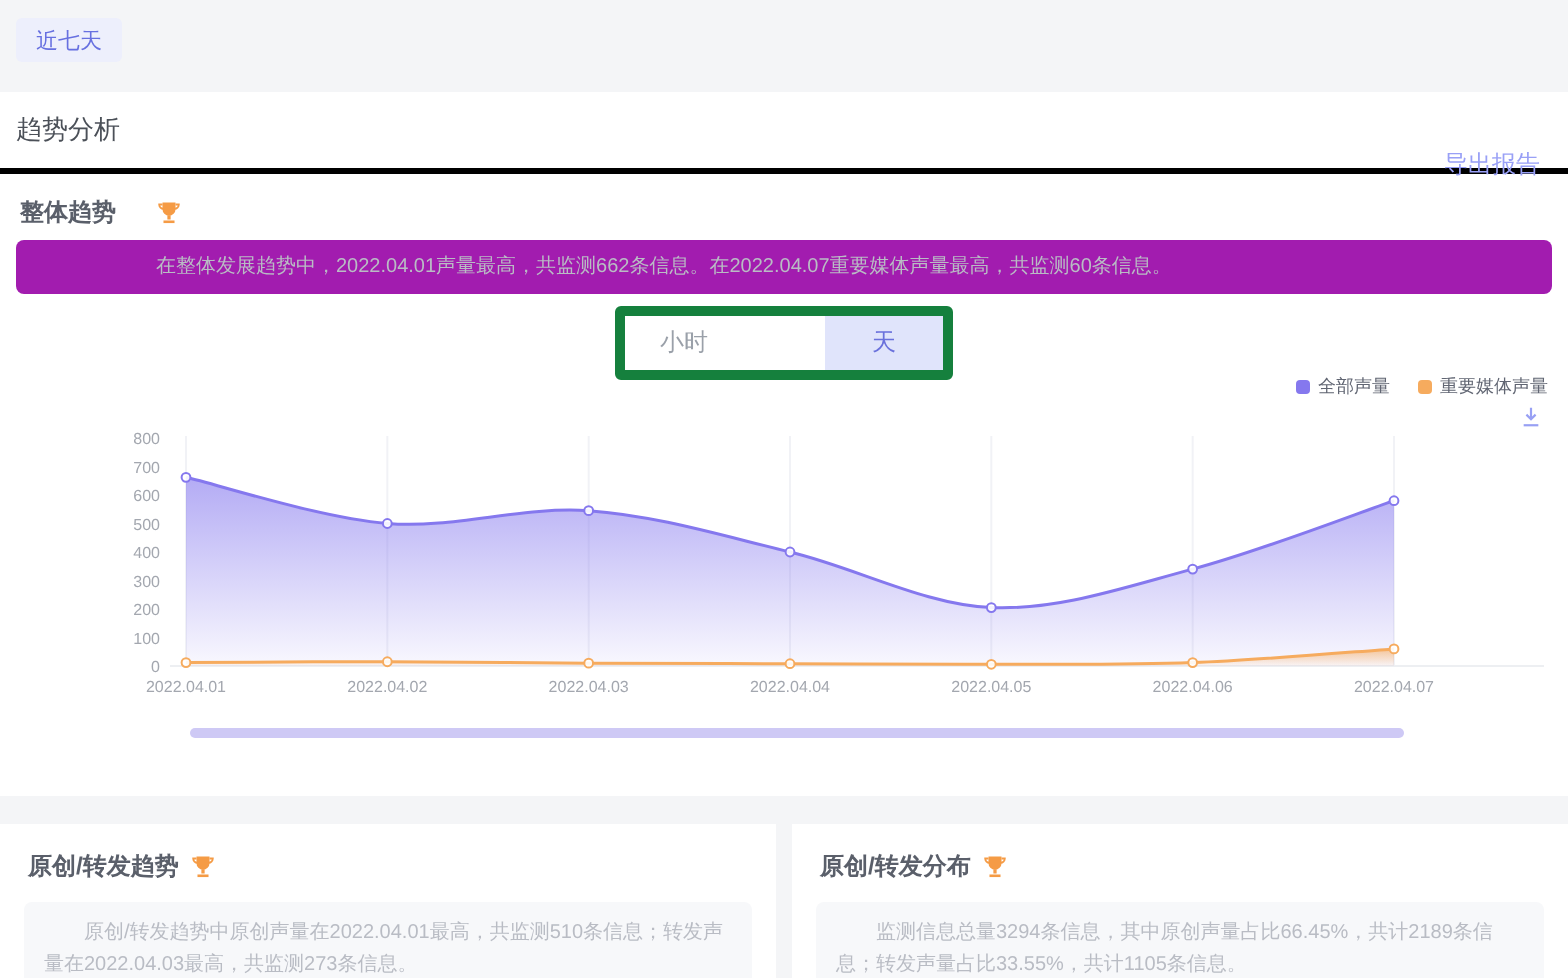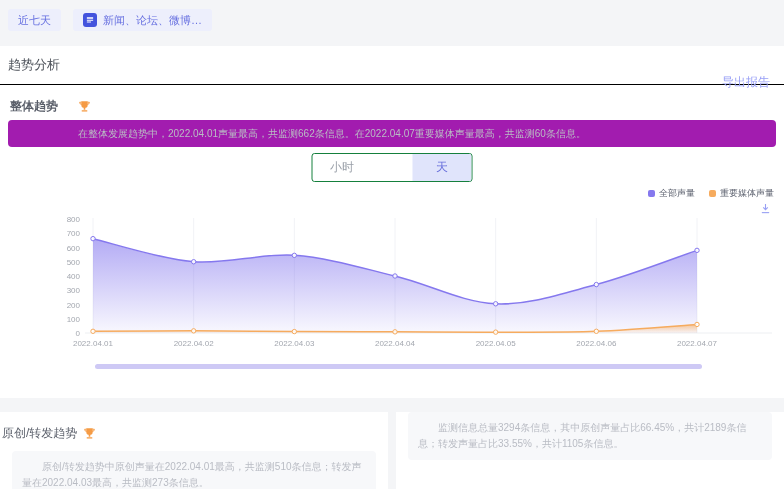--- a/index.html
+++ b/index.html
@@ -9,62 +9,54 @@
     font-family:"Liberation Sans","DejaVu Sans",sans-serif;
     -webkit-font-smoothing:antialiased;
   }
   
   .filter-bar{position:absolute;top:9px;left:8px;display:flex;gap:12px;align-items:center;text-align:right;}
   .chip{height:22px;background:#edeffc;border-radius:3px;padding:0 10px;
         display:flex;align-items:center;gap:6px;font-size:11px;color:#6770e0;cursor:pointer;}
   .chip-icon{width:14px;height:14px;border-radius:3px;background:#4353dd;display:flex;align-items:center;justify-content:center;flex:none;}
   
   .main-card{position:absolute;top:46px;left:0;width:784px;height:352px;background:#fff;}
-  .card-header{height:38px;border-bottom:1px solid #000000;display:flex;justify-content:space-between;align-items:center;padding:0 14px;}
+  .card-header{height:38px;border-bottom:3px solid #000000;display:flex;justify-content:space-between;align-items:center;padding:0 14px;}
   .page-title{font-size:13px;color:#4b5058;margin-left:-6px;}
   .export-link{font-size:12px;color:#99a0f6;cursor:pointer;margin-top:34px;}
   .section-head{position:absolute;top:52px;left:10px;display:flex;align-items:center;gap:20px;
                 font-size:12px;font-weight:600;color:#5a5f6a;}
   .summary-box{position:absolute;top:74px;left:8px;right:8px;height:27px;background:#a21caf;border-radius:4px;
                font-size:10px;color:#b9bcc4;line-height:27px;padding-left:70px;white-space:nowrap;overflow:hidden;}
   
   .tabs{position:absolute;top:107px;left:50%;transform:translateX(-50%);display:flex;
-        border:1px solid #15803d;border-radius:3px;overflow:hidden;background:#fff;gap:41px;}
+        border:5px solid #15803d;border-radius:3px;overflow:hidden;background:#fff;gap:41px;}
   .tab{width:59px;height:27px;line-height:27px;text-align:center;font-size:12px;color:#9aa0a9;cursor:pointer;}
   .tab.active{background:#e0e4fb;color:#6a71dc;}
   
   .legend{position:absolute;top:141px;right:10px;display:flex;gap:14px;align-items:flex-end;}
   .legend-item{display:flex;gap:4px;align-items:center;font-size:9px;color:#606572;cursor:pointer;}
   .legend-dot{width:7px;height:7px;border-radius:2px;background:#999;}
   .chart-download{position:absolute;top:157px;right:13px;cursor:pointer;line-height:0;}
   
   .chart-wrap{position:absolute;top:166px;left:0;width:784px;height:145px;}
   
   .chart-scrollbar{position:absolute;top:318px;left:95px;width:607px;height:5px;border-radius:3px;background:#cec9f5;cursor:pointer;}
   
   .bottom-row{position:absolute;top:412px;left:0;width:784px;display:flex;gap:8px;}
   .mini-card{width:388px;height:110px;background:#fff;box-sizing:border-box;}
-  .mini-head{padding:13px 2px 9px;display:flex;align-items:center;gap:6px;font-size:12px;font-weight:400;color:#5a5f6a;}
+  .mini-head{padding:13px 14px 9px;display:flex;align-items:center;gap:6px;font-size:12px;font-weight:700;color:#5a5f6a;}
   .mini-summary{margin:0 12px;background:#f7f8fa;border-radius:4px;padding:8px 10px;
                 font-size:10px;color:#b9bcc4;line-height:16px;text-indent:2em;}
 </style>
 </head>
 <body>
 
 <div class="filter-bar">
   <div class="chip">
     <span>近七天</span>
-  </div>
-  <div class="chip">
-    <span class="chip-icon">
-      <svg width="10" height="10" viewBox="0 0 16 16">
-          <path fill="#fff" d="M3 3.5h10V6H3zM3 7.5h10V9H3zM3 10.5h6.5V12H3z"></path>
-        </svg>
-    </span>
-    <span>新闻、论坛、微博…</span>
   </div>
 </div>
 
 <div class="main-card">
   <div class="card-header">
     <span class="page-title">趋势分析</span>
     <span class="export-link">导出报告</span>
   </div>
 
   <div class="section-head">
@@ -174,15 +166,26 @@
           <path fill="none" stroke="#f59b45" stroke-width="1.2" d="M4 2.8H2a2.6 2.6 0 0 0 2.6 2.6M12 2.8h2a2.6 2.6 0 0 1-2.6 2.6"></path>
           <rect x="7" y="9.4" width="2" height="2.6" fill="#f59b45"></rect>
           <path fill="#f59b45" d="M4.6 12.6h6.8v1.6H4.6z"></path>
         </svg>
       </span>
     </div>
     <div class="mini-summary">原创/转发趋势中原创声量在2022.04.01最高，共监测510条信息；转发声量在2022.04.03最高，共监测273条信息。</div>
   </div>
 
   <div class="mini-card">
+    <div class="mini-head">
+      <span>原创/转发分布</span>
+      <span style="line-height:0;">
+        <svg width="13" height="13" viewBox="0 0 16 16">
+          <path fill="#f59b45" d="M4 1.5h8v4.2a4 4 0 0 1-8 0z"></path>
+          <path fill="none" stroke="#f59b45" stroke-width="1.2" d="M4 2.8H2a2.6 2.6 0 0 0 2.6 2.6M12 2.8h2a2.6 2.6 0 0 1-2.6 2.6"></path>
+          <rect x="7" y="9.4" width="2" height="2.6" fill="#f59b45"></rect>
+          <path fill="#f59b45" d="M4.6 12.6h6.8v1.6H4.6z"></path>
+        </svg>
+      </span>
+    </div>
     <div class="mini-summary">监测信息总量3294条信息，其中原创声量占比66.45%，共计2189条信息；转发声量占比33.55%，共计1105条信息。</div>
   </div>
 </div>
 
 </body></html>

